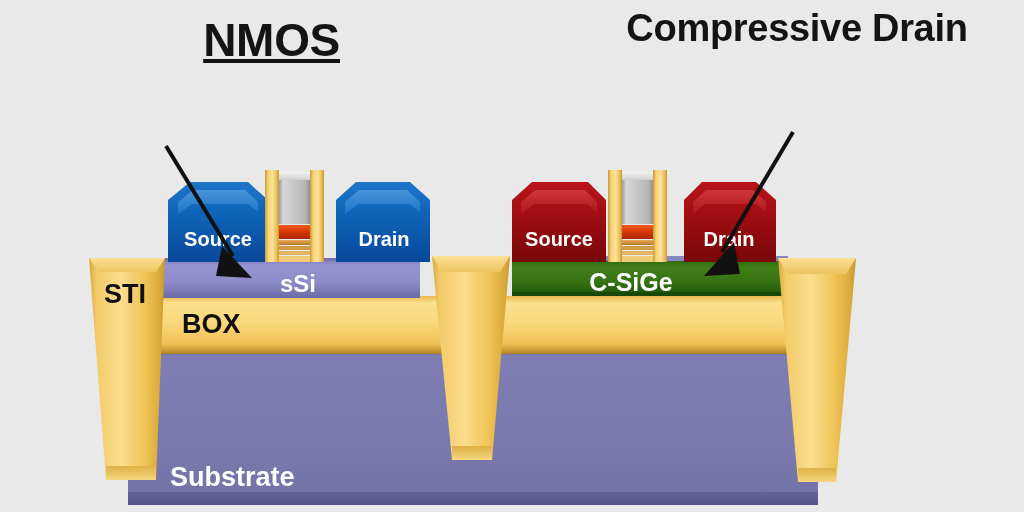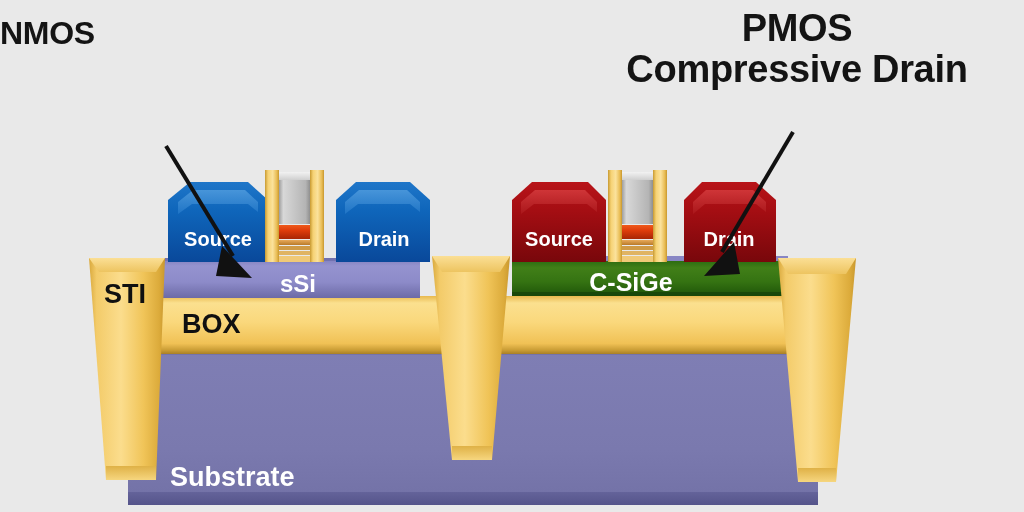--- a/index.html
+++ b/index.html
@@ -29,22 +29,23 @@
     font-weight: bold;
     color: #141414;
     white-space: nowrap;
     line-height: 1.08;
     letter-spacing: -0.3px;
   }
   #nmos-title-block {
     left: 0px;
     top: 16px;
     width: 340px;
-    text-align: left;
-    font-size: 32px;
+    text-align: right;
+    font-size: 46px;
+    text-decoration: underline;
   }
   #pmos-title-block {
     left: 570px;
     top: 8px;
     width: 454px;
     text-align: center;
     font-size: 38px;
   }
   .title-line2 { display: block; }
 </style>
@@ -279,17 +280,16 @@
       <line x1="793" y1="132" x2="722" y2="252" stroke="#111111" stroke-width="4"></line>
       <polygon points="734,242 704,276 740,274" fill="#111111"></polygon>
     </g>
   </svg>
 
   <div id="nmos-title-block" class="anno-title">
     <span>NMOS</span>
   </div>
 
   <div id="pmos-title-block" class="anno-title">
-    <span>PMOS</span>
     <span class="title-line2">Compressive Drain</span>
   </div>
 
 </div>
 
 </body></html>

